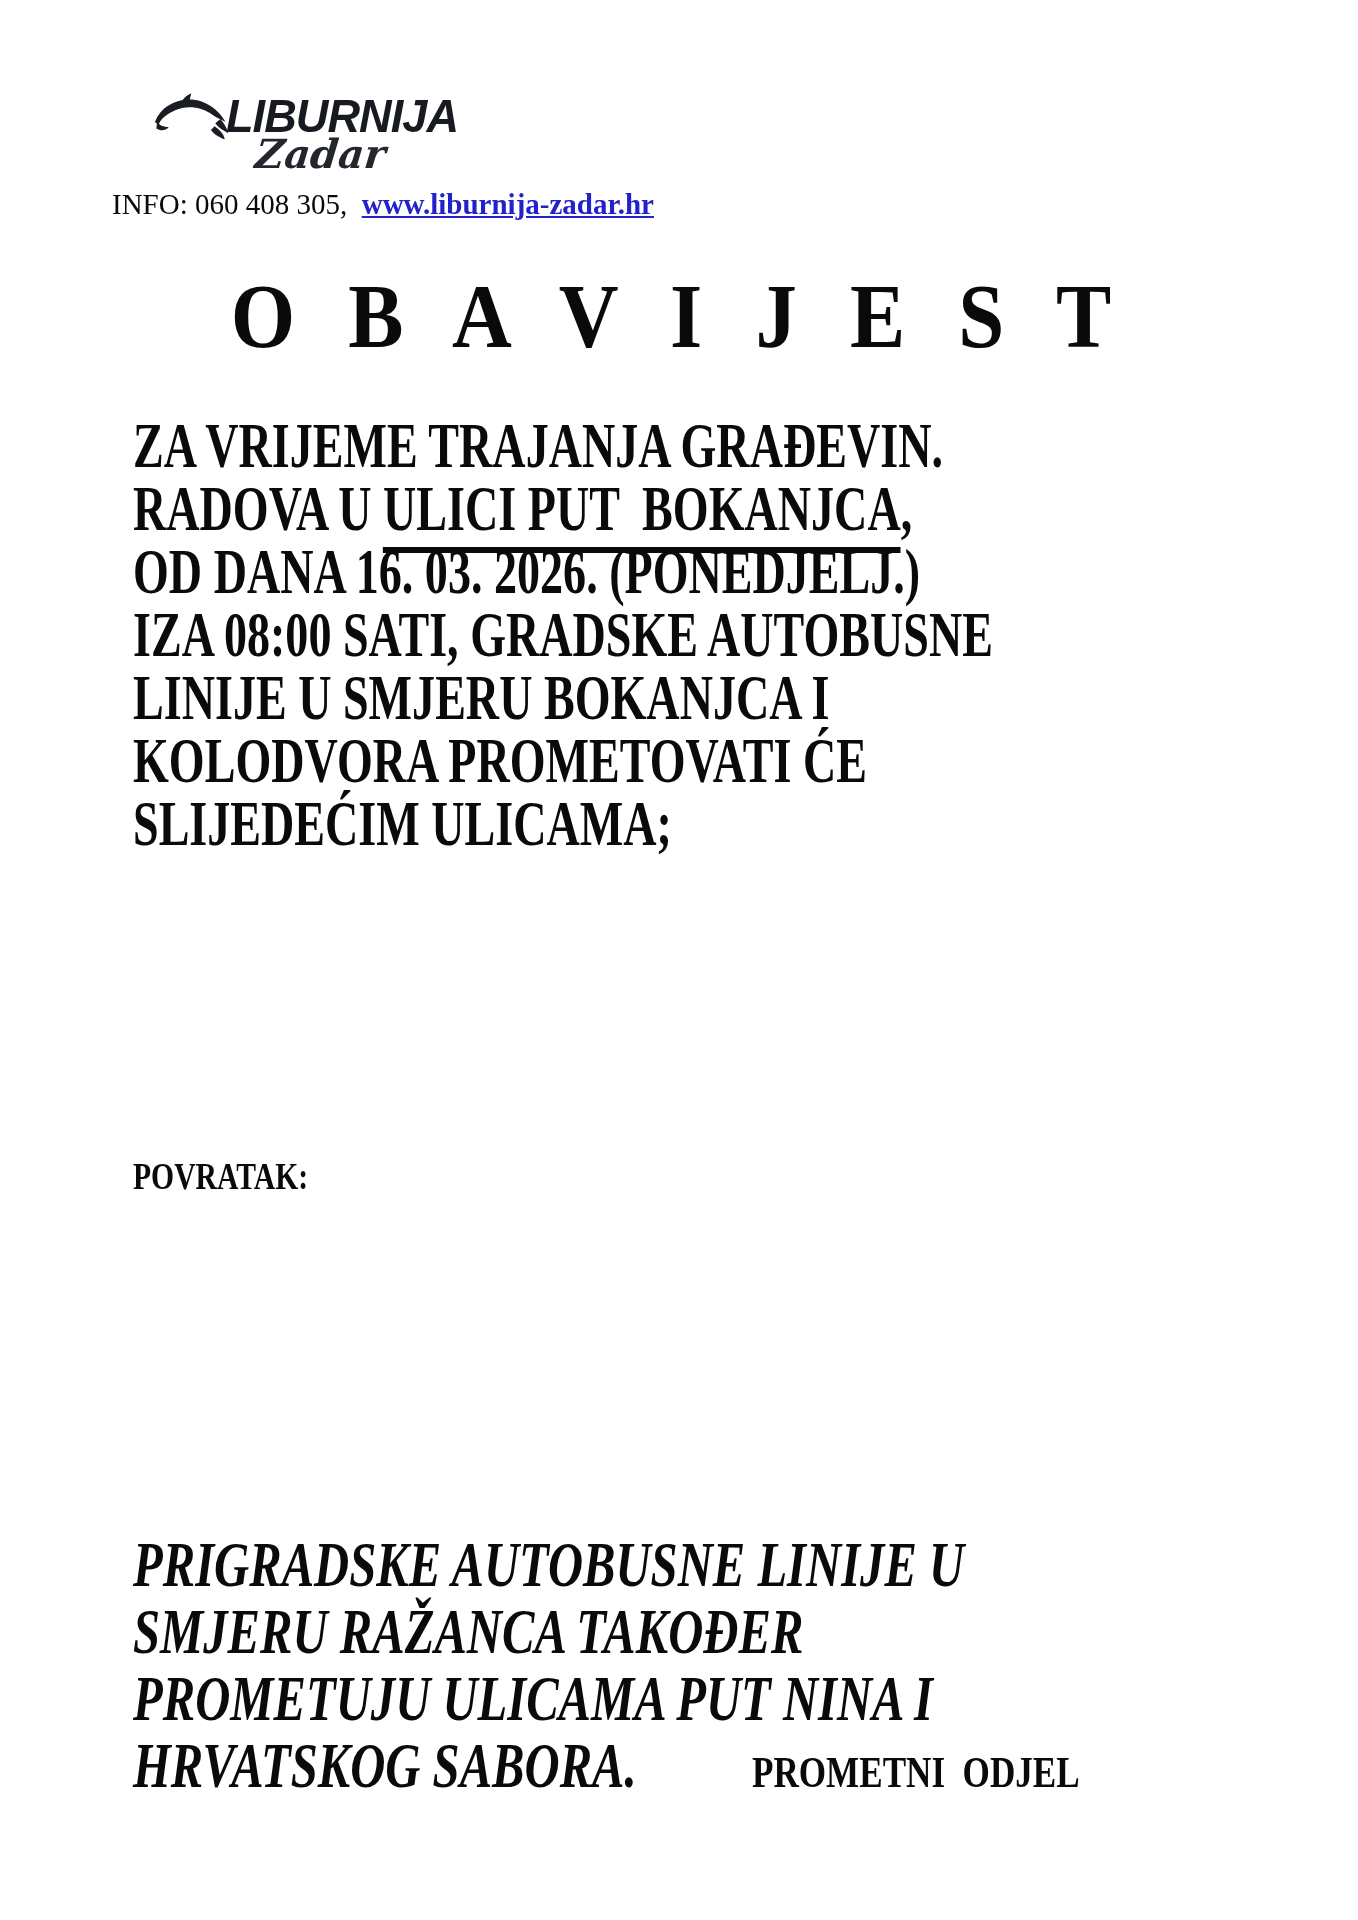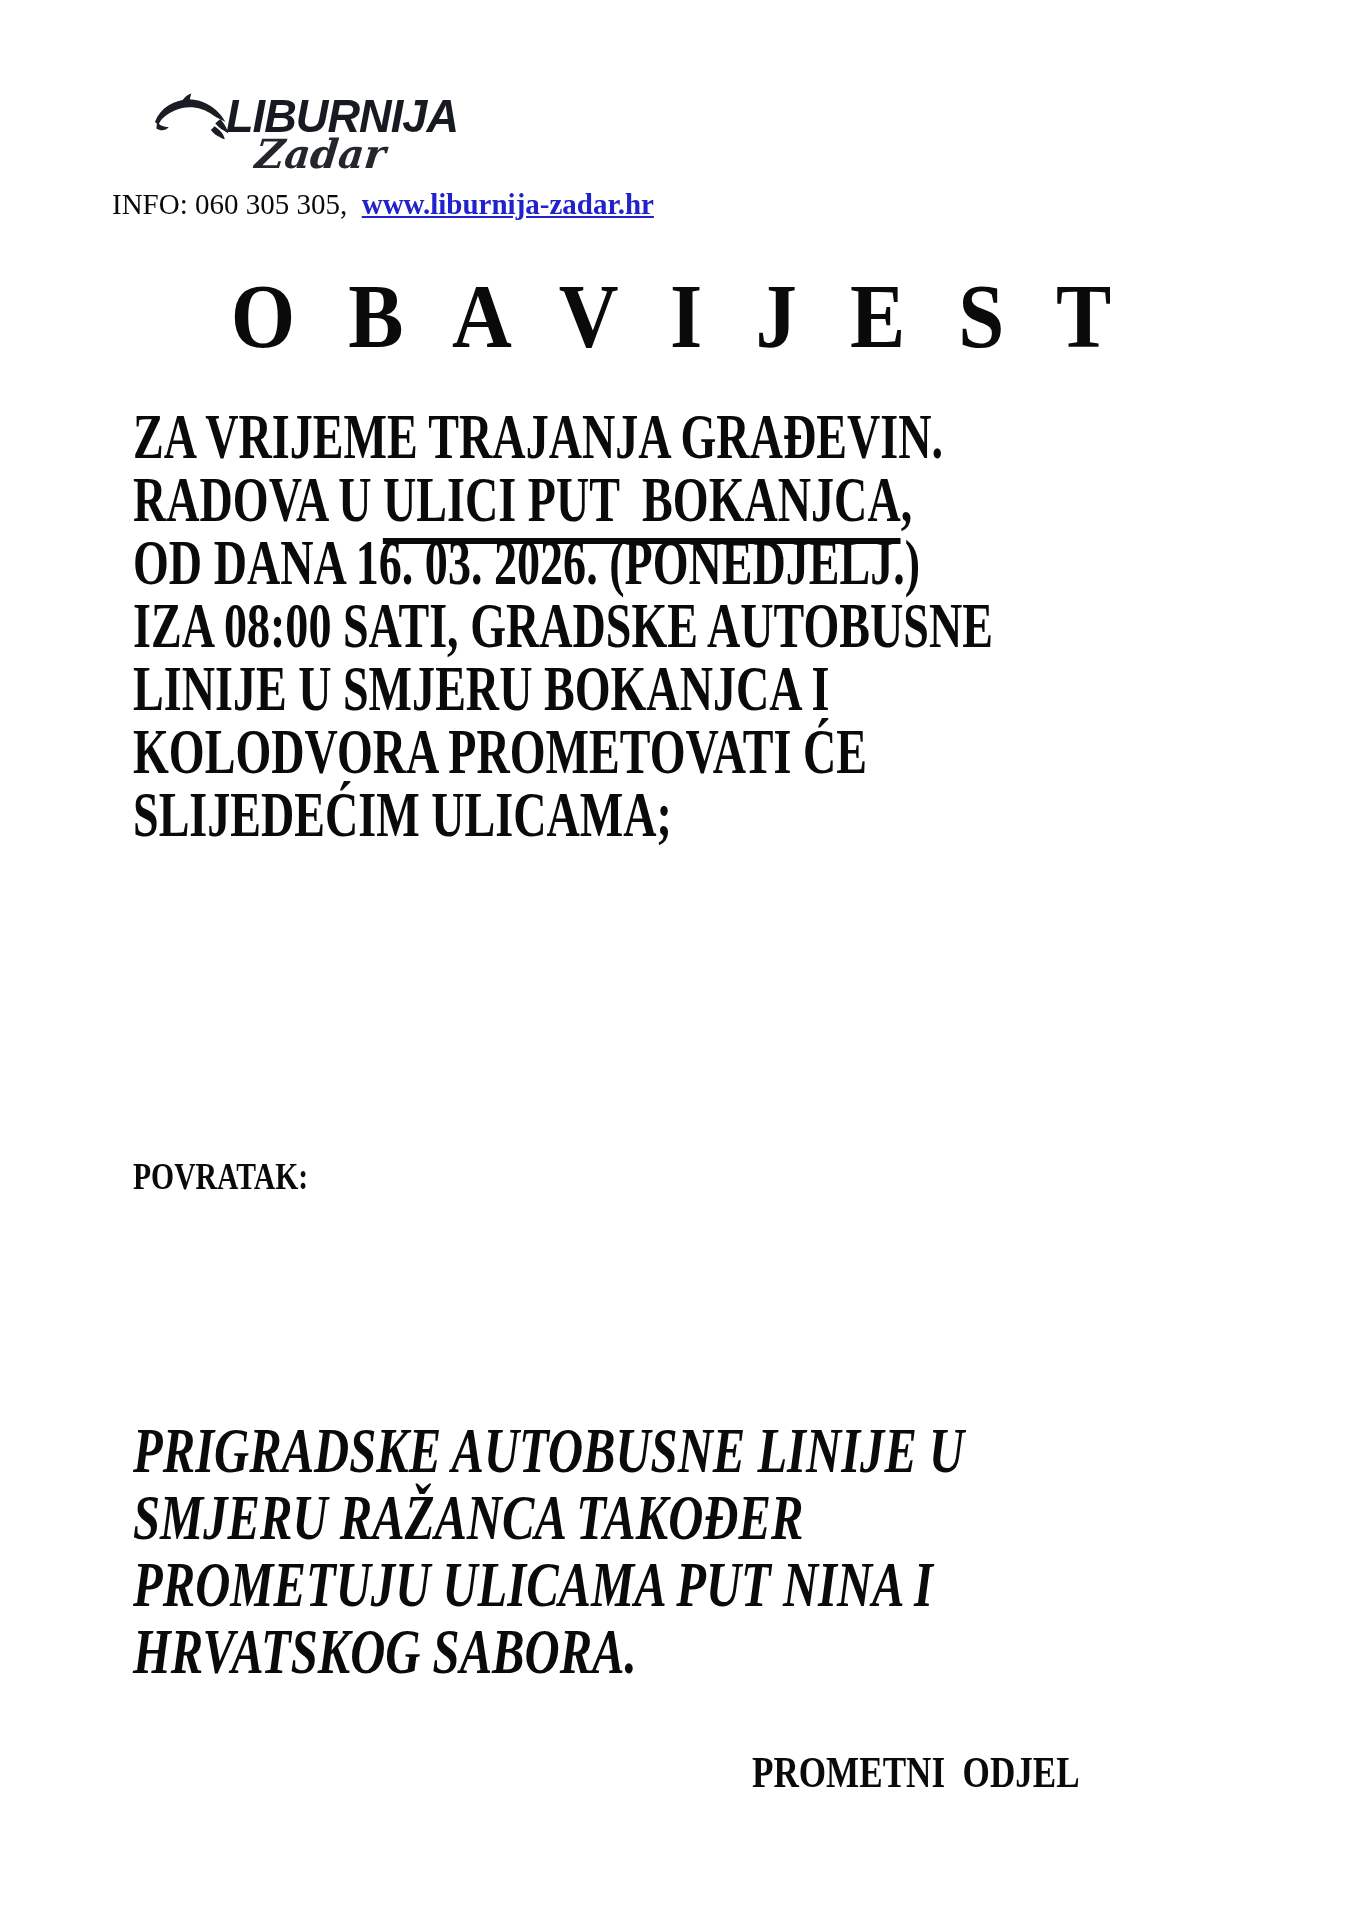--- a/index.html
+++ b/index.html
@@ -78,39 +78,39 @@
              C95 39 90 37 84 33 C68 21 48 19 32 26
              C20 31 12 38 9 46 Z" fill="#1a1d24"></path>
     <path d="M40 17 C43 9 48 5 54 3 C52 9 52 14 51 18 Z" fill="#1a1d24"></path>
     <path d="M94 38 C99 44 103 50 105 58 C99 54 92 51 87 44 Z" fill="#1a1d24"></path>
     <path d="M86 48 C92 52 99 58 100 66 C93 63 86 60 81 53 Z" fill="#1a1d24"></path>
     <path d="M7 42 C10 46 16 49 23 49 C19 54 12 55 6 51 Z" fill="#1a1d24"></path>
   </svg>
   <div class="logo-brand">LIBURNIJA</div>
   <div class="logo-city">Zadar</div>
 
-  <div class="info-line"><span>INFO: 060 305 305,  </span><a href="#" style="color:#2222cc">www.liburnija-zadar.hr</a></div>
+  <div class="info-line"><span>INFO: 060 408 305,  </span><a href="#" style="color:#2222cc">www.liburnija-zadar.hr</a></div>
 
   <div class="title">O B A V I J E S T</div>
 
-  <div class="para" style="top:405px">
+  <div class="para" style="top:414px">
     <div class="bline">ZA VRIJEME TRAJANJA GRAĐEVIN.</div>
     <div class="bline"><span>RADOVA U </span><span class="u-seg">ULICI PUT  BOKANJCA</span><span>,</span></div>
     <div class="bline">OD DANA 16. 03. 2026. (PONEDJELJ.)</div>
     <div class="bline">IZA 08:00 SATI, GRADSKE AUTOBUSNE</div>
     <div class="bline">LINIJE U SMJERU BOKANJCA I</div>
     <div class="bline">KOLODVORA PROMETOVATI ĆE</div>
     <div class="bline">SLIJEDEĆIM ULICAMA;</div>
   </div>
 
 
   <div class="povratak">POVRATAK:</div>
 
 
-  <div class="para suburb" style="top:1417px">
+  <div class="para suburb" style="top:1531px">
     <div class="iline">PRIGRADSKE AUTOBUSNE LINIJE U</div>
     <div class="iline">SMJERU RAŽANCA TAKOĐER</div>
     <div class="iline">PROMETUJU ULICAMA PUT NINA I</div>
     <div class="iline">HRVATSKOG SABORA.</div>
   </div>
 
   <div class="signature">PROMETNI  ODJEL</div>
 
 </div>
 

